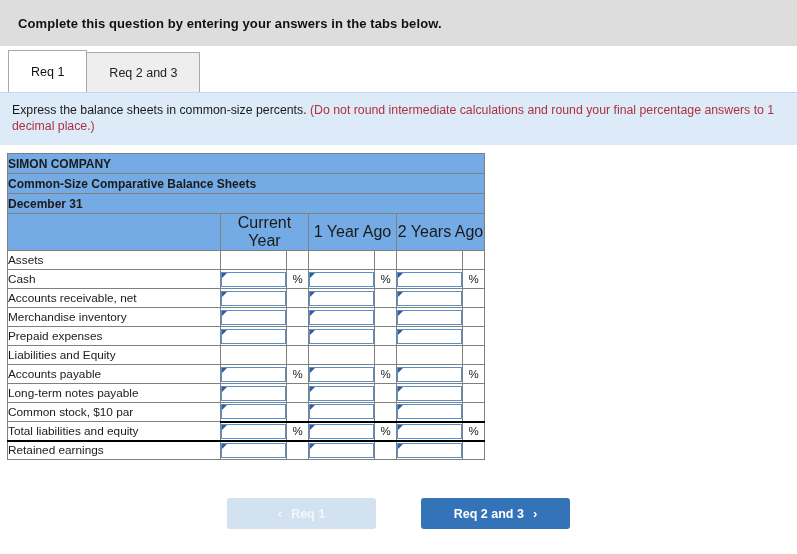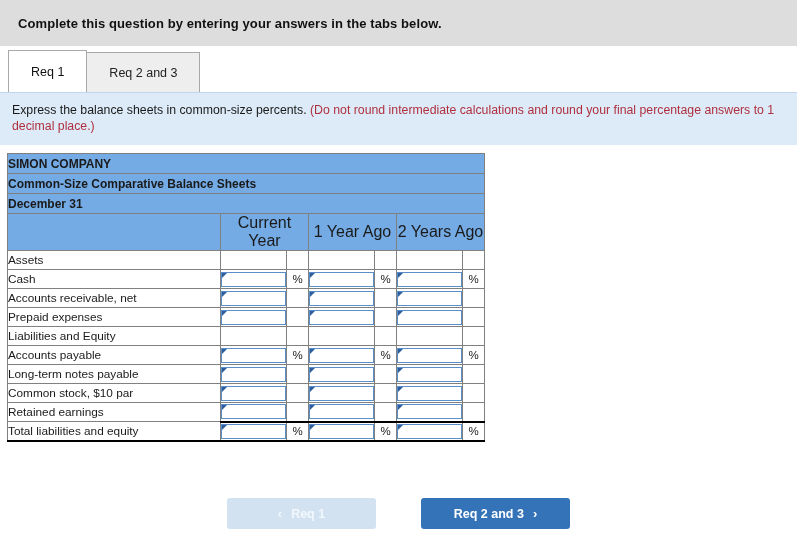--- a/index.html
+++ b/index.html
@@ -260,20 +260,35 @@
           <td class="cellpad">
             <span class="ans"></span>
           </td>
           <td class="pct"></td>
           <td class="cellpad">
             <span class="ans"></span>
           </td>
           <td class="pct"></td>
         </tr>
         <tr>
+          <td class="lbl">Merchandise inventory</td>
+          <td class="cellpad">
+            <span class="ans"></span>
+          </td>
+          <td class="pct"></td>
+          <td class="cellpad">
+            <span class="ans"></span>
+          </td>
+          <td class="pct"></td>
+          <td class="cellpad">
+            <span class="ans"></span>
+          </td>
+          <td class="pct"></td>
+        </tr>
+        <tr>
           <td class="lbl">Prepaid expenses</td>
           <td class="cellpad">
             <span class="ans"></span>
           </td>
           <td class="pct"></td>
           <td class="cellpad">
             <span class="ans"></span>
           </td>
           <td class="pct"></td>
           <td class="cellpad">
@@ -315,35 +330,20 @@
             <span class="ans"></span>
           </td>
           <td class="pct"></td>
           <td class="cellpad">
             <span class="ans"></span>
           </td>
           <td class="pct"></td>
         </tr>
         <tr>
           <td class="lbl">Common stock, $10 par</td>
-          <td class="cellpad">
-            <span class="ans"></span>
-          </td>
-          <td class="pct"></td>
-          <td class="cellpad">
-            <span class="ans"></span>
-          </td>
-          <td class="pct"></td>
-          <td class="cellpad">
-            <span class="ans"></span>
-          </td>
-          <td class="pct"></td>
-        </tr>
-        <tr>
-          <td class="lbl">Retained earnings</td>
           <td class="cellpad">
             <span class="ans"></span>
           </td>
           <td class="pct"></td>
           <td class="cellpad">
             <span class="ans"></span>
           </td>
           <td class="pct"></td>
           <td class="cellpad">
             <span class="ans"></span>
@@ -357,20 +357,35 @@
           </td>
           <td class="pct thick-bottom thick-top">%</td>
           <td class="cellpad thick-bottom thick-top">
             <span class="ans"></span>
           </td>
           <td class="pct thick-bottom thick-top">%</td>
           <td class="cellpad thick-bottom thick-top">
             <span class="ans"></span>
           </td>
           <td class="pct thick-bottom thick-top">%</td>
+        </tr>
+        <tr>
+          <td class="lbl">Retained earnings</td>
+          <td class="cellpad">
+            <span class="ans"></span>
+          </td>
+          <td class="pct"></td>
+          <td class="cellpad">
+            <span class="ans"></span>
+          </td>
+          <td class="pct"></td>
+          <td class="cellpad">
+            <span class="ans"></span>
+          </td>
+          <td class="pct"></td>
         </tr>
       </tbody>
   </table>
 </div>
 
 <div class="navrow">
   <div class="navbtn prev">
     <span class="chev">‹</span>
     <span>Req 1</span>
   </div>

